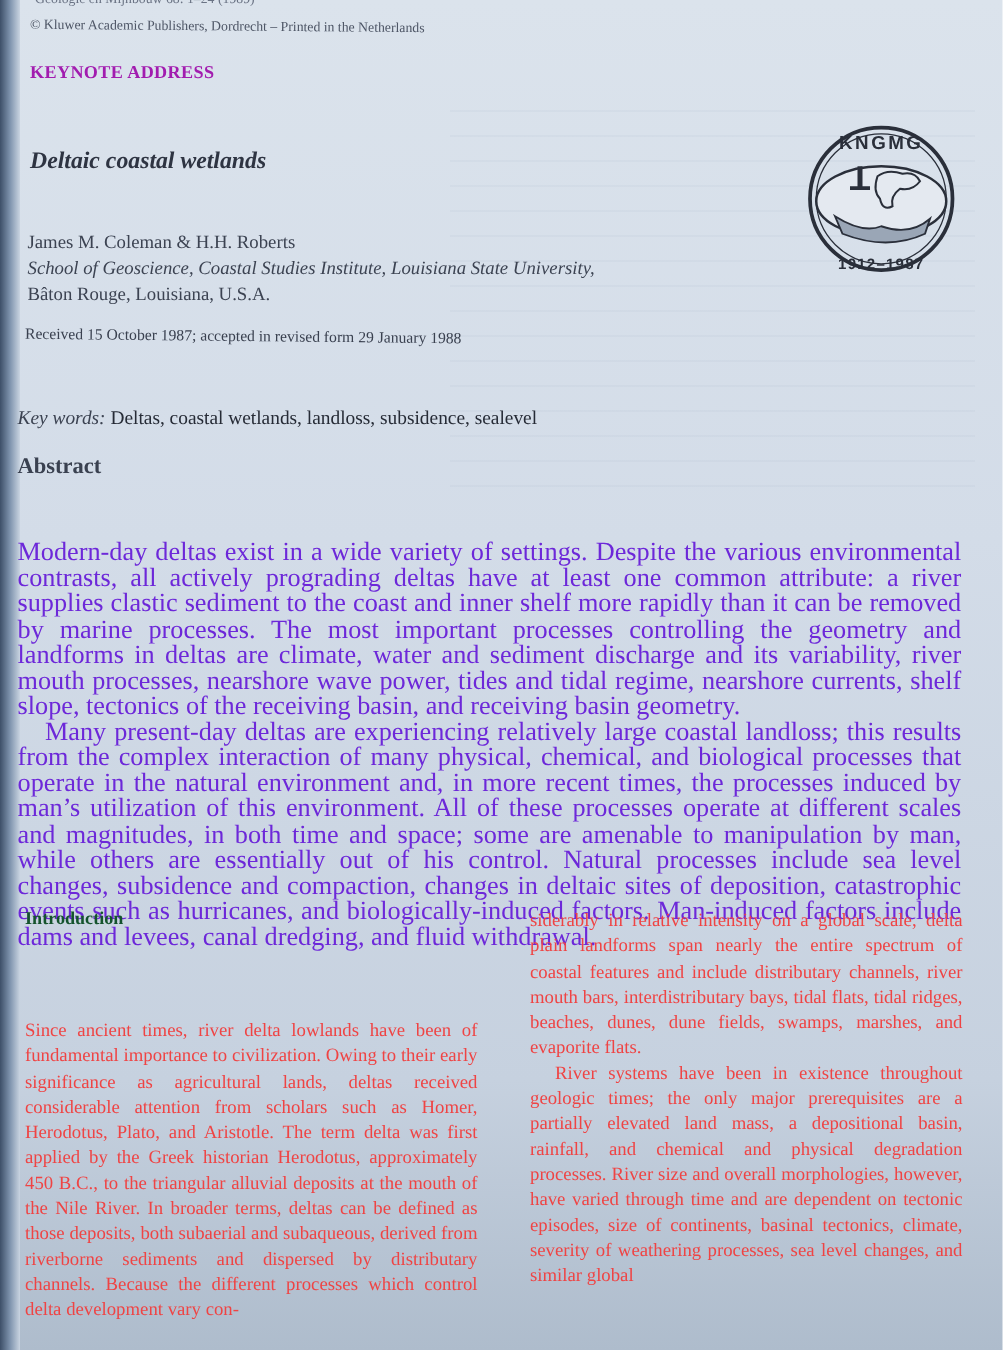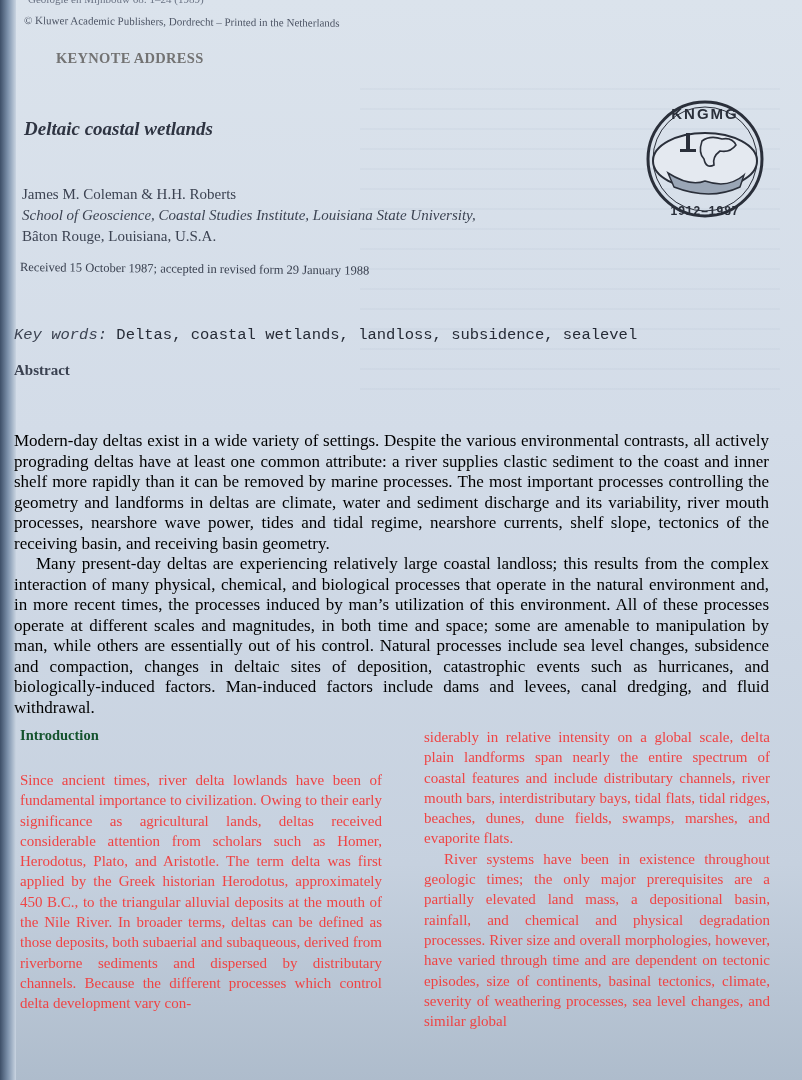--- a/index.html
+++ b/index.html
@@ -10,39 +10,39 @@
       color: #2a2f3a;
     }
     .spine {
       position: absolute; left: 0; top: 0; width: 16px; height: 1080px;
       background: linear-gradient(90deg, #3d4f68 0%, #7e93ad 50%, #c9d4e1 100%);
     }
     .page { position: absolute; left: 0; top: 0; width: 802px; height: 929px; }
     .abs { position: absolute; white-space: nowrap; }
     .journal-line { left: 28px; top: -7px; font-size: 11px; color: #6a7384; }
     .copyright { left: 24px; top: 14px; font-size: 11px; color: #4e5666; transform: rotate(0.5deg); transform-origin: left; }
-    .section-label { left: 24px; top: 50px; font-size: 14.5px; font-weight: bold; letter-spacing: 0.3px; color: #737373; margin-left: 32px; }
+    .section-label { left: 24px; top: 50px; font-size: 14.5px; font-weight: bold; letter-spacing: 0.3px; color: #a21caf; }
     .title { left: 24px; top: 118px; font-size: 19px; font-weight: bold; color: #2e3442; font-style: italic; }
     .authors { left: 22px; top: 186px; font-size: 15px; color: #3c4352; }
     .affil1 { left: 22px; top: 207px; font-size: 15px; font-style: italic; color: #3c4352; }
     .affil2 { left: 22px; top: 228px; font-size: 15px; color: #3c4352; }
     .received { left: 20px; top: 260px; font-size: 12.5px; color: #3a4150; transform: rotate(0.6deg); transform-origin: left; }
-    .keywords { left: 14px; top: 326px; font-size: 15.5px; color: #262b36; font-family: Liberation Mono, monospace; }
+    .keywords { left: 14px; top: 326px; font-size: 15.5px; color: #262b36; }
     .keywords .kw-label { font-style: italic; color: #3c4352; }
-    .abstract-heading { left: 14px; top: 362px; font-size: 15px; font-weight: bold; color: #3a4150; }
+    .abstract-heading { left: 14px; top: 362px; font-size: 18px; font-weight: bold; color: #3a4150; }
     .abstract {
       position: absolute; left: 14px; top: 431px; width: 755px;
-      font-size: 17px; line-height: 20.5px; text-align: justify; color: #000000;
+      font-size: 21px; line-height: 20.5px; text-align: justify; color: #6d28d9;
     }
     .abstract p { margin: 0; }
     .abstract p + p { text-indent: 22px; }
     .col { position: absolute; font-size: 15px; line-height: 20.3px; text-align: justify; color: #ef4444; }
     .col p { margin: 0; }
     .col p.indent { text-indent: 20px; }
-    .col-left { left: 20px; top: 770px; width: 362px; }
+    .col-left { left: 20px; top: 815px; width: 362px; }
     .col-right { left: 424px; top: 727px; width: 346px; }
     .intro-heading { left: 20px; top: 727px; font-size: 14.5px; font-weight: bold; color: #14532d; }
     .logo { position: absolute; left: 640px; top: 97px; width: 130px; height: 125px; }
     .faded-right {
       position: absolute; left: 360px; top: 70px; width: 420px; height: 330px;
       background: repeating-linear-gradient(180deg, transparent 0 18px, rgba(160,175,195,0.10) 18px 20px);
       pointer-events: none;
     }
   </style>
 </head>

